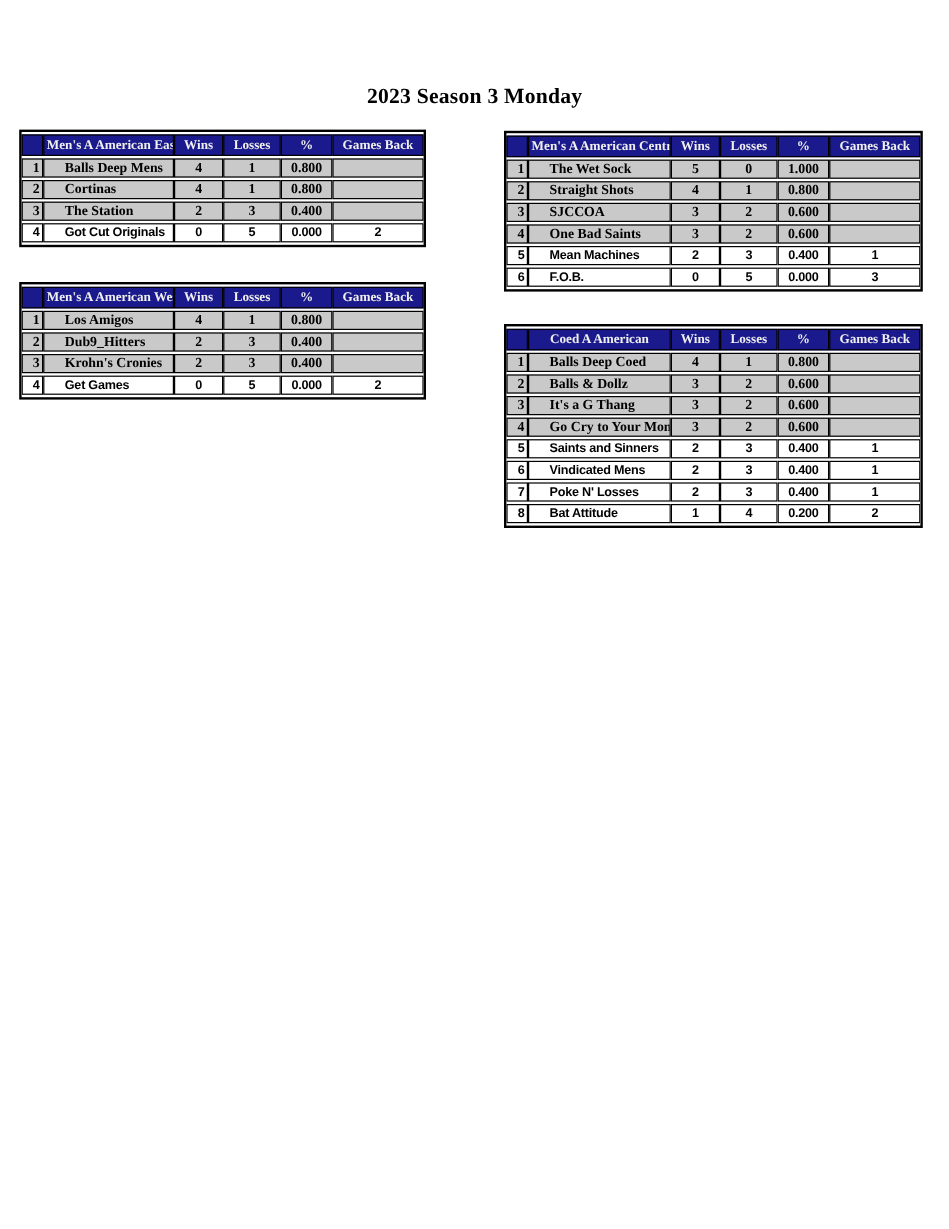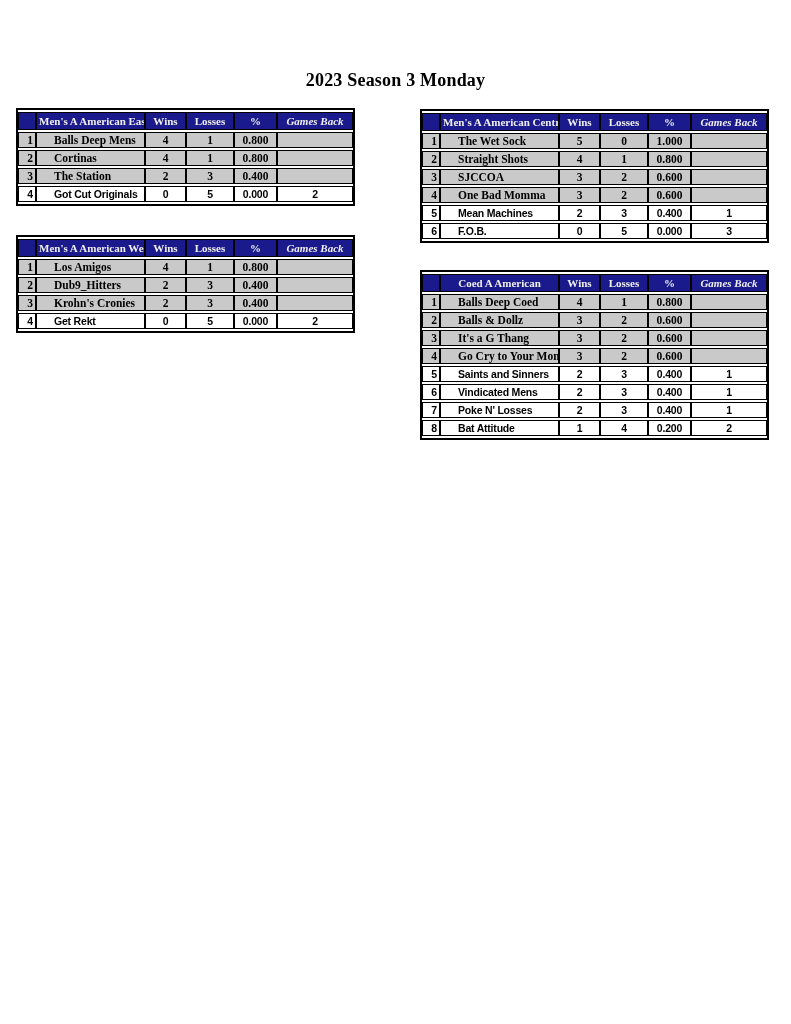--- a/index.html
+++ b/index.html
@@ -55,21 +55,21 @@
   .standings tbody tr.hl td {
     background: #ffffff;
     font-family: "Liberation Sans", sans-serif;
     font-size: 10.5px;
     letter-spacing: -0.2px;
   }
   .rank-col   { width: 12px; }
   .wins-col   { width: 35px; }
   .losses-col { width: 42px; }
   .pct-col    { width: 37px; }
-  .gb-col     { width: 70px; font-style: italic; }
+  .gb-col     { width: 70px; }
   td.rank { text-align: right; padding-right: 2px; }
   td.team { text-align: left; padding-left: 17px; }
   td.num  { text-align: center; }
 </style>
 </head>
 <body>
 
 <div class="page">
   <h1 class="title">2023 Season 3 Monday</h1>
   <div id="tables-layer">
@@ -157,21 +157,21 @@
     <td class="rank">3</td>
     <td class="team">SJCCOA</td>
     <td class="num">3</td>
     <td class="num">2</td>
     <td class="num">0.600</td>
     <td class="num"></td>
   </tr>
 
   <tr>
     <td class="rank">4</td>
-    <td class="team">One Bad Momma</td>
+    <td class="team">One Bad Saints</td>
     <td class="num">3</td>
     <td class="num">2</td>
     <td class="num">0.600</td>
     <td class="num"></td>
   </tr>
 
   <tr class="hl">
     <td class="rank">5</td>
     <td class="team">Mean Machines</td>
     <td class="num">2</td>
@@ -225,21 +225,21 @@
     <td class="rank">3</td>
     <td class="team">Krohn's Cronies</td>
     <td class="num">2</td>
     <td class="num">3</td>
     <td class="num">0.400</td>
     <td class="num"></td>
   </tr>
 
   <tr class="hl">
     <td class="rank">4</td>
-    <td class="team">Get Rekt</td>
+    <td class="team">Get Games</td>
     <td class="num">0</td>
     <td class="num">5</td>
     <td class="num">0.000</td>
     <td class="num">2</td>
   </tr>
 </tbody>
   </table>
 
   <table class="standings pos-3">
     <thead>

